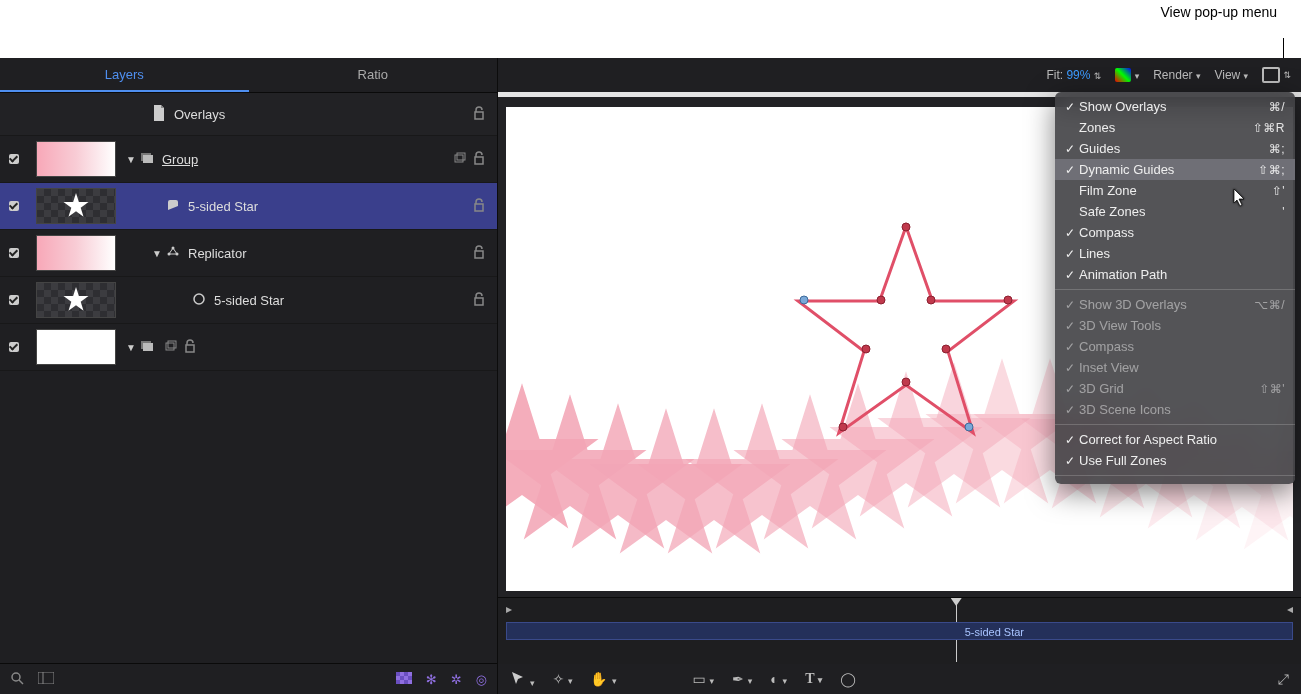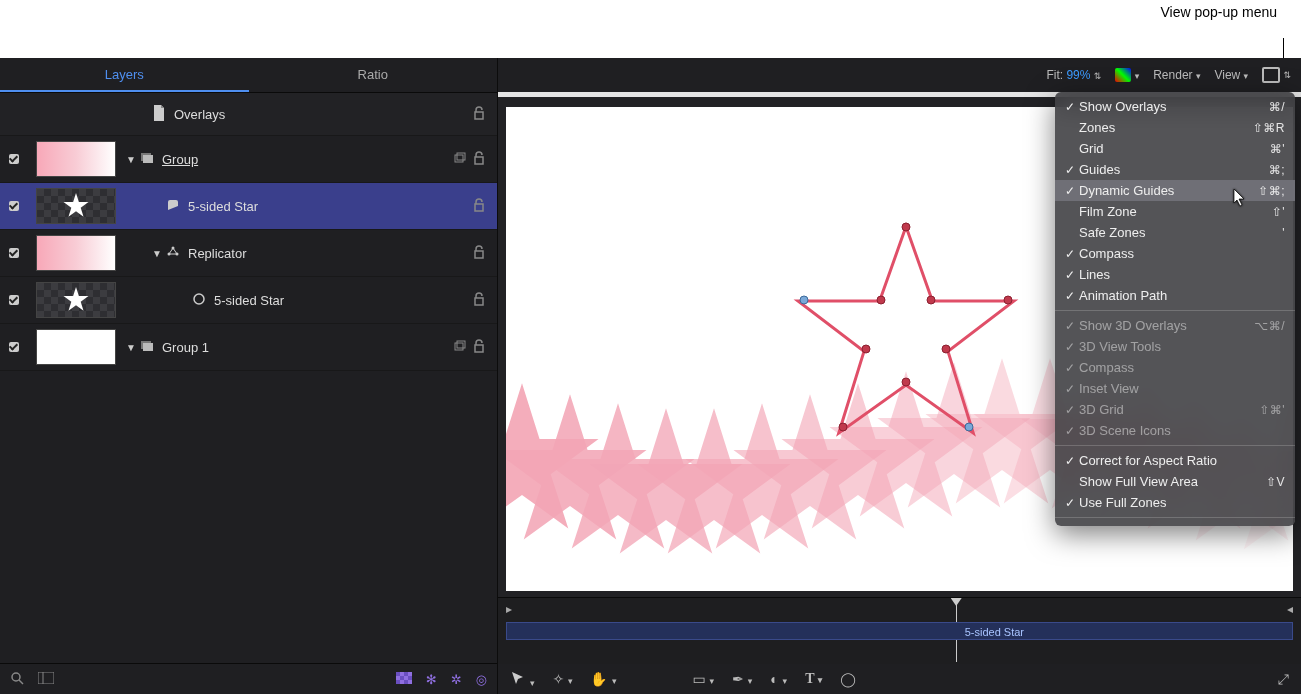--- a/index.html
+++ b/index.html
@@ -174,21 +174,20 @@
           </div>
           <div class="layer-row">
             <div class="enable-box"><span class="chk"></span></div>
             <div class="thumb white"></div>
             <div style="width:0px"></div>
             <span class="discl">▼</span>
             <span class="row-icon"><svg width="14" height="12" viewBox="0 0 14 12">
                 <rect x="1" y="1" width="10" height="8" fill="#777"></rect>
                 <rect x="3" y="3" width="10" height="8" fill="#bbb"></rect>
               </svg></span>
-            <span class="row-label">Group 1</span>
             <span class="tiny-icon"><svg width="12" height="12" viewBox="0 0 12 12">
                 <rect x="1" y="3" width="8" height="7" fill="none" stroke="#888"></rect>
                 <rect x="3" y="1" width="8" height="7" fill="none" stroke="#888"></rect>
               </svg></span>
             <span class="lock"><svg width="12" height="14" viewBox="0 0 12 14">
                 <path fill="none" stroke="#888" stroke-width="1.5" d="M3 6V4a3 3 0 016 0M2 6h8v7H2z"></path>
               </svg></span>
           </div>
         </div>
     </div>
@@ -313,25 +312,20 @@
           <span class="pm-chk">✓</span>
           <span class="pm-label">Show Overlays</span>
           <span class="pm-sc">⌘/</span>
         </div>
         <div class="popup-item">
           <span class="pm-chk"></span>
           <span class="pm-label">Zones</span>
           <span class="pm-sc">⇧⌘R</span>
         </div>
         <div class="popup-item">
-          <span class="pm-chk"></span>
-          <span class="pm-label">Grid</span>
-          <span class="pm-sc">⌘'</span>
-        </div>
-        <div class="popup-item">
           <span class="pm-chk">✓</span>
           <span class="pm-label">Guides</span>
           <span class="pm-sc">⌘;</span>
         </div>
         <div class="popup-item hl">
           <span class="pm-chk">✓</span>
           <span class="pm-label">Dynamic Guides</span>
           <span class="pm-sc">⇧⌘;</span>
         </div>
         <div class="popup-item">
@@ -388,25 +382,20 @@
         <div class="popup-item disabled">
           <span class="pm-chk">✓</span>
           <span class="pm-label">3D Scene Icons</span>
           <span class="pm-sc"></span>
         </div>
         <div class="popup-sep"></div>
         <div class="popup-item">
           <span class="pm-chk">✓</span>
           <span class="pm-label">Correct for Aspect Ratio</span>
           <span class="pm-sc"></span>
-        </div>
-        <div class="popup-item">
-          <span class="pm-chk"></span>
-          <span class="pm-label">Show Full View Area</span>
-          <span class="pm-sc">⇧V</span>
         </div>
         <div class="popup-item">
           <span class="pm-chk">✓</span>
           <span class="pm-label">Use Full Zones</span>
           <span class="pm-sc"></span>
         </div>
         <div class="popup-sep"></div>
       </div>
     <div class="cursor">
       <svg width="14" height="20" viewBox="0 0 14 20">

